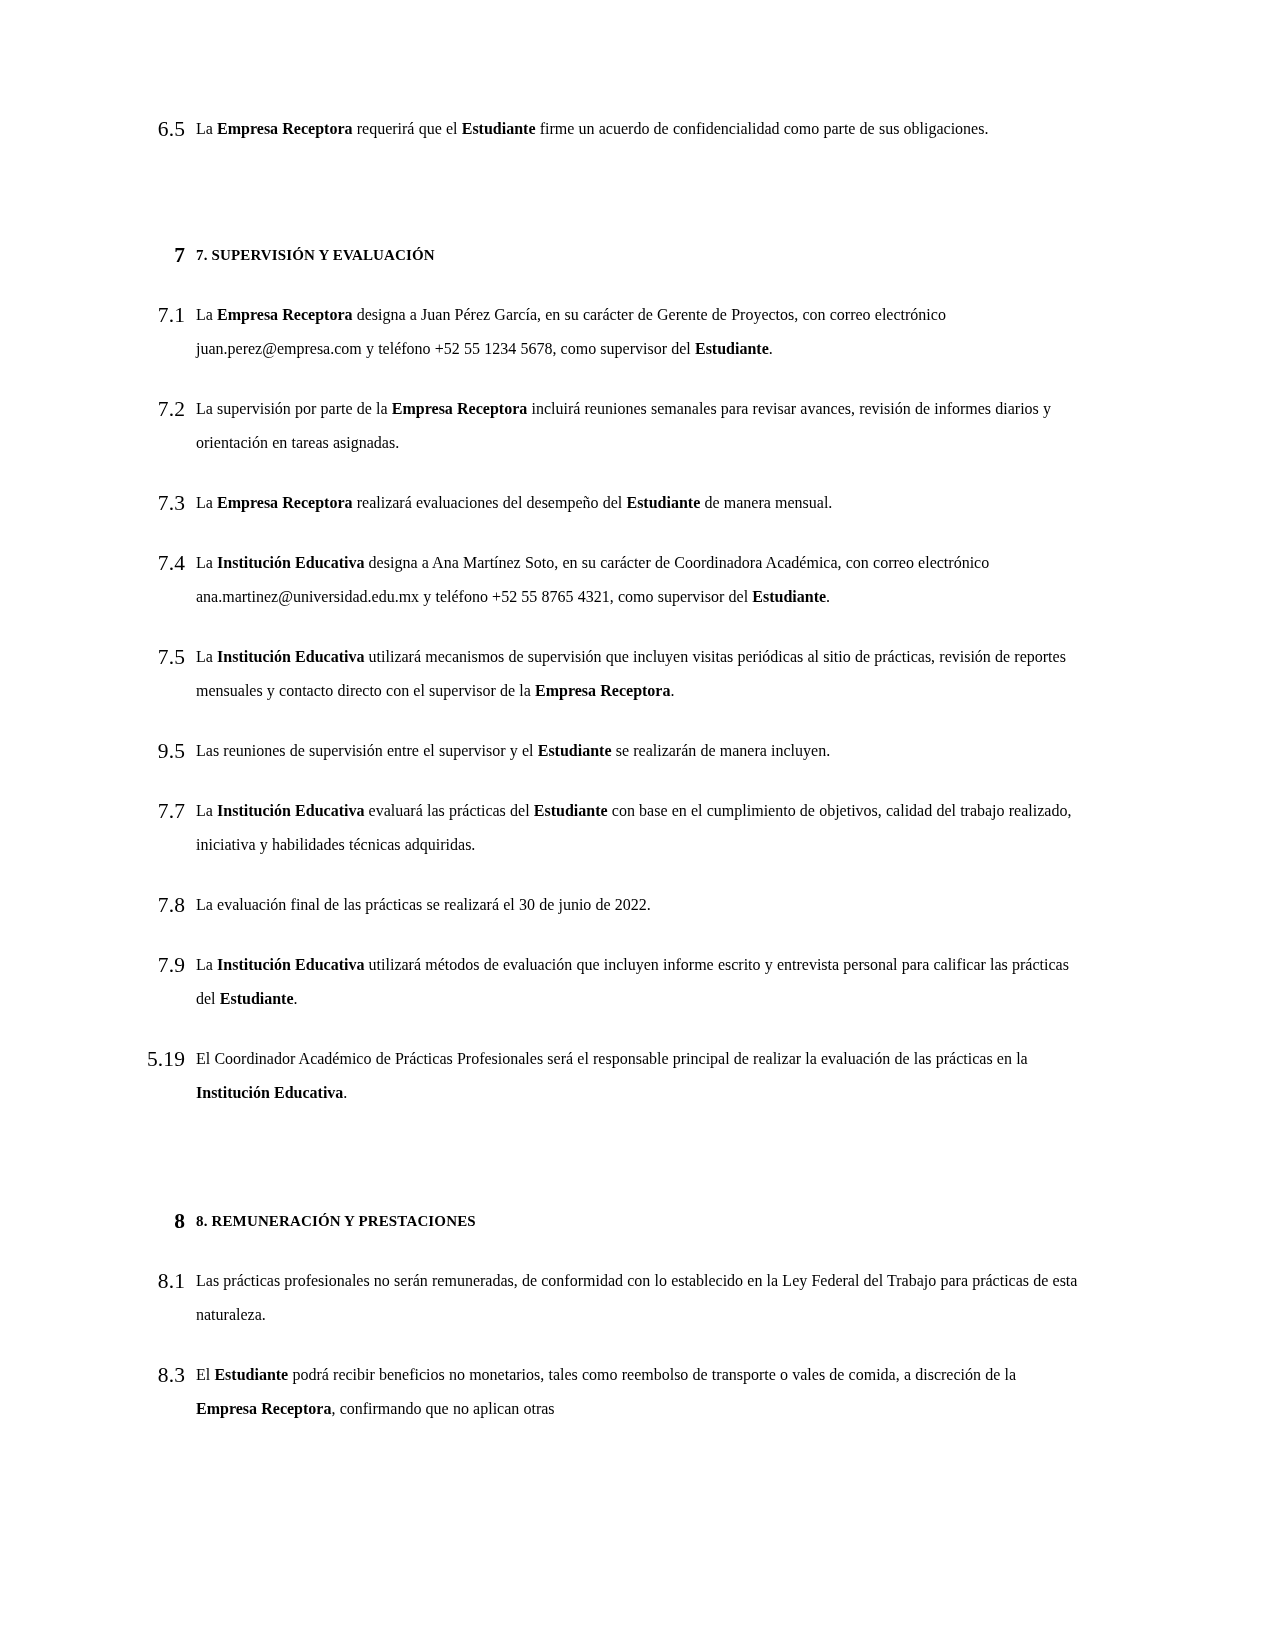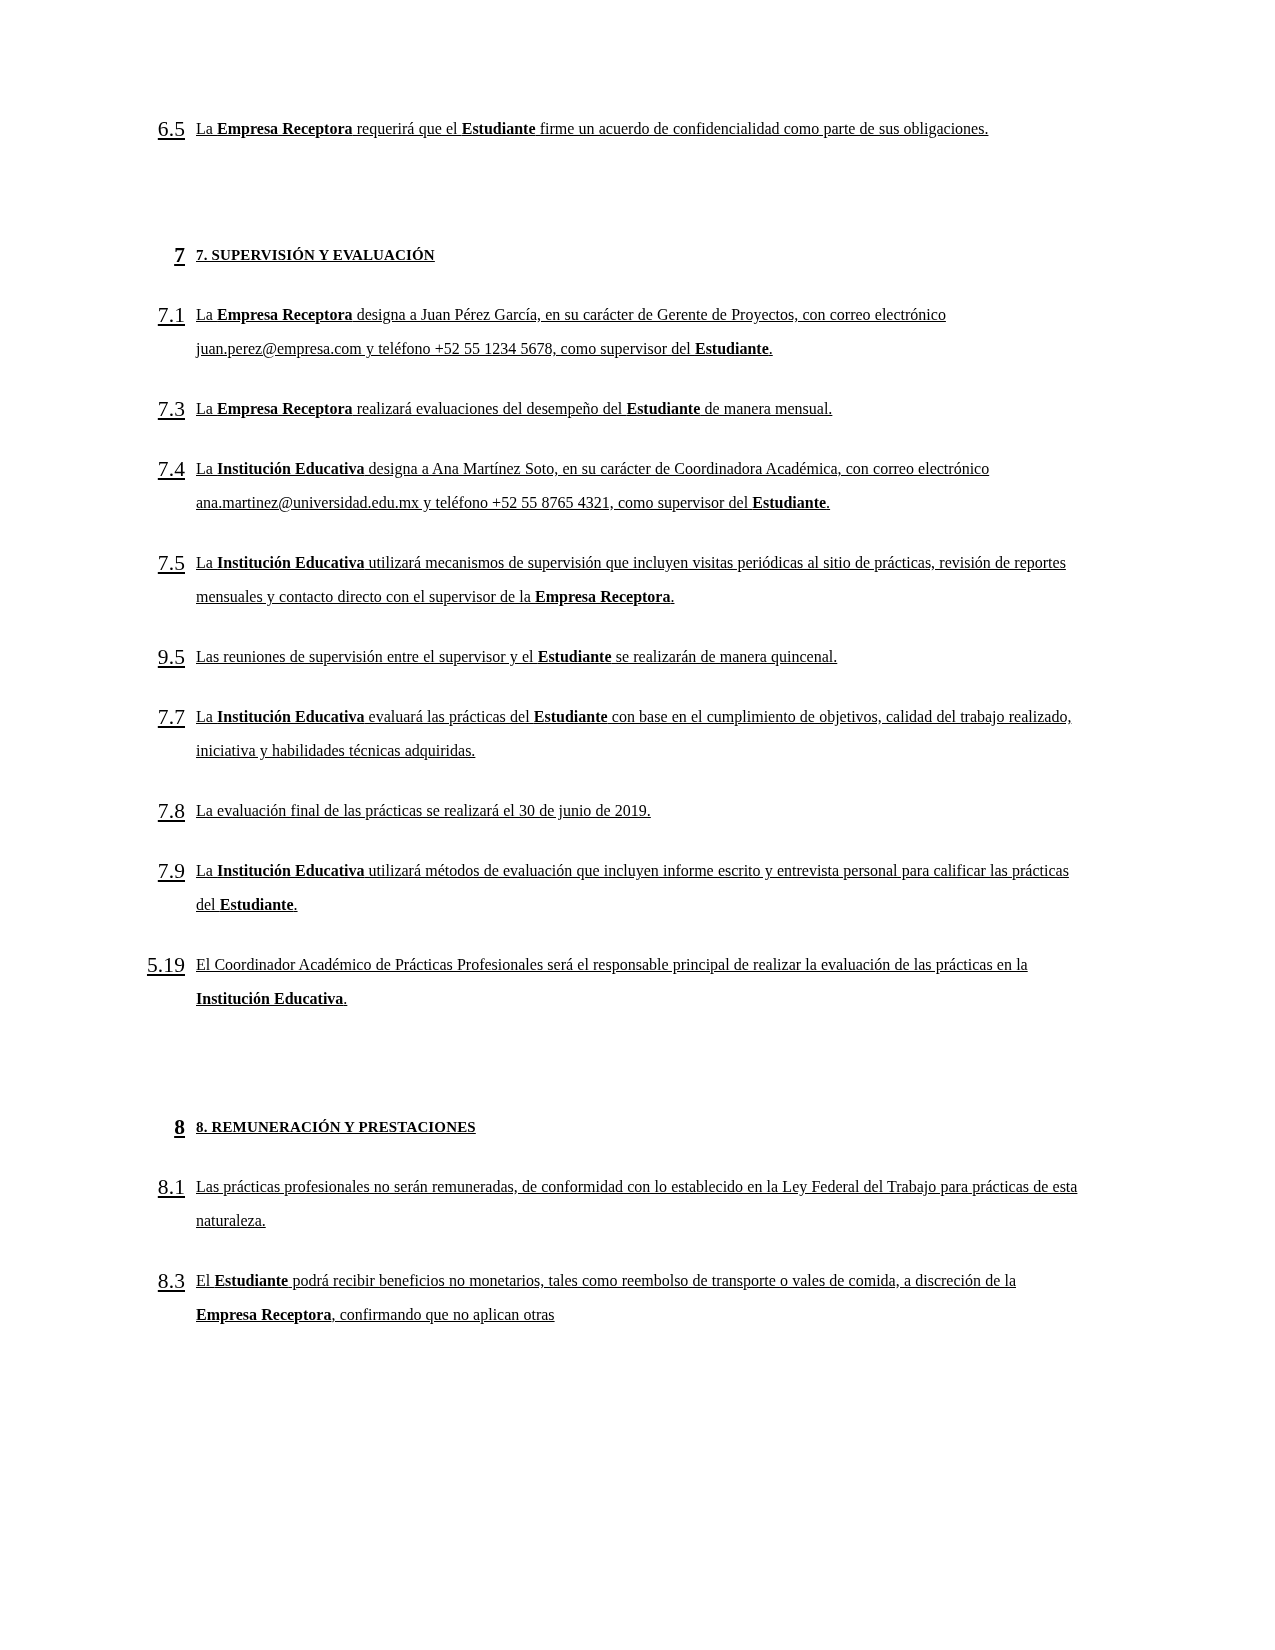--- a/index.html
+++ b/index.html
@@ -17,21 +17,20 @@
   }
 
   .page {
     position: relative;
     width: 1275px;
     height: 1650px;
     box-sizing: border-box;
     padding: 112px 197px 60px 139px;
     background: #ffffff;
     overflow: hidden;
-    text-decoration: underline;
   }
 
   
   .clause {
     display: flex;
     align-items: flex-start;
     margin: 0 0 26px 0;
   }
   .clause-num {
     flex: 0 0 auto;
@@ -89,42 +88,46 @@
       <div class="gap-before-section"></div>
       <div class="section-heading">
         <div class="clause-num heading-num">7</div>
         <div class="heading-text">7. SUPERVISIÓN Y EVALUACIÓN</div>
       </div>
       <div class="clause">
         <div class="clause-num">7.1</div>
         <div class="clause-body"><span>La </span><b>Empresa Receptora</b><span> designa a Juan Pérez García, en su carácter de Gerente de Proyectos, con correo electrónico juan.perez@empresa.com y teléfono +52 55 1234 5678, como supervisor del </span><b>Estudiante</b><span>.</span></div>
       </div>
       <div class="clause">
+        <div class="clause-num">7.2</div>
+        <div class="clause-body"><span>La supervisión por parte de la </span><b>Empresa Receptora</b><span> incluirá reuniones semanales para revisar avances, revisión de informes diarios y orientación en tareas asignadas.</span></div>
+      </div>
+      <div class="clause">
         <div class="clause-num">7.3</div>
         <div class="clause-body"><span>La </span><b>Empresa Receptora</b><span> realizará evaluaciones del desempeño del </span><b>Estudiante</b><span> de manera mensual.</span></div>
       </div>
       <div class="clause">
         <div class="clause-num">7.4</div>
         <div class="clause-body"><span>La </span><b>Institución Educativa</b><span> designa a Ana Martínez Soto, en su carácter de Coordinadora Académica, con correo electrónico ana.martinez@universidad.edu.mx y teléfono +52 55 8765 4321, como supervisor del </span><b>Estudiante</b><span>.</span></div>
       </div>
       <div class="clause">
         <div class="clause-num">7.5</div>
         <div class="clause-body"><span>La </span><b>Institución Educativa</b><span> utilizará mecanismos de supervisión que incluyen visitas periódicas al sitio de prácticas, revisión de reportes mensuales y contacto directo con el supervisor de la </span><b>Empresa Receptora</b><span>.</span></div>
       </div>
       <div class="clause">
         <div class="clause-num">9.5</div>
-        <div class="clause-body"><span>Las reuniones de supervisión entre el supervisor y el </span><b>Estudiante</b><span> se realizarán de manera quincenal.</span></div>
+        <div class="clause-body"><span>Las reuniones de supervisión entre el supervisor y el </span><b>Estudiante</b><span> se realizarán de manera incluyen.</span></div>
       </div>
       <div class="clause">
         <div class="clause-num">7.7</div>
         <div class="clause-body"><span>La </span><b>Institución Educativa</b><span> evaluará las prácticas del </span><b>Estudiante</b><span> con base en el cumplimiento de objetivos, calidad del trabajo realizado, iniciativa y habilidades técnicas adquiridas.</span></div>
       </div>
       <div class="clause">
         <div class="clause-num">7.8</div>
-        <div class="clause-body"><span>La evaluación final de las prácticas se realizará el 30 de junio de 2019.</span></div>
+        <div class="clause-body"><span>La evaluación final de las prácticas se realizará el 30 de junio de 2022.</span></div>
       </div>
       <div class="clause">
         <div class="clause-num">7.9</div>
         <div class="clause-body"><span>La </span><b>Institución Educativa</b><span> utilizará métodos de evaluación que incluyen informe escrito y entrevista personal para calificar las prácticas del </span><b>Estudiante</b><span>.</span></div>
       </div>
       <div class="clause">
         <div class="clause-num">5.19</div>
         <div class="clause-body"><span>El Coordinador Académico de Prácticas Profesionales será el responsable principal de realizar la evaluación de las prácticas en la </span><b>Institución Educativa</b><span>.</span></div>
       </div>
       <div class="gap-before-section-8"></div>

